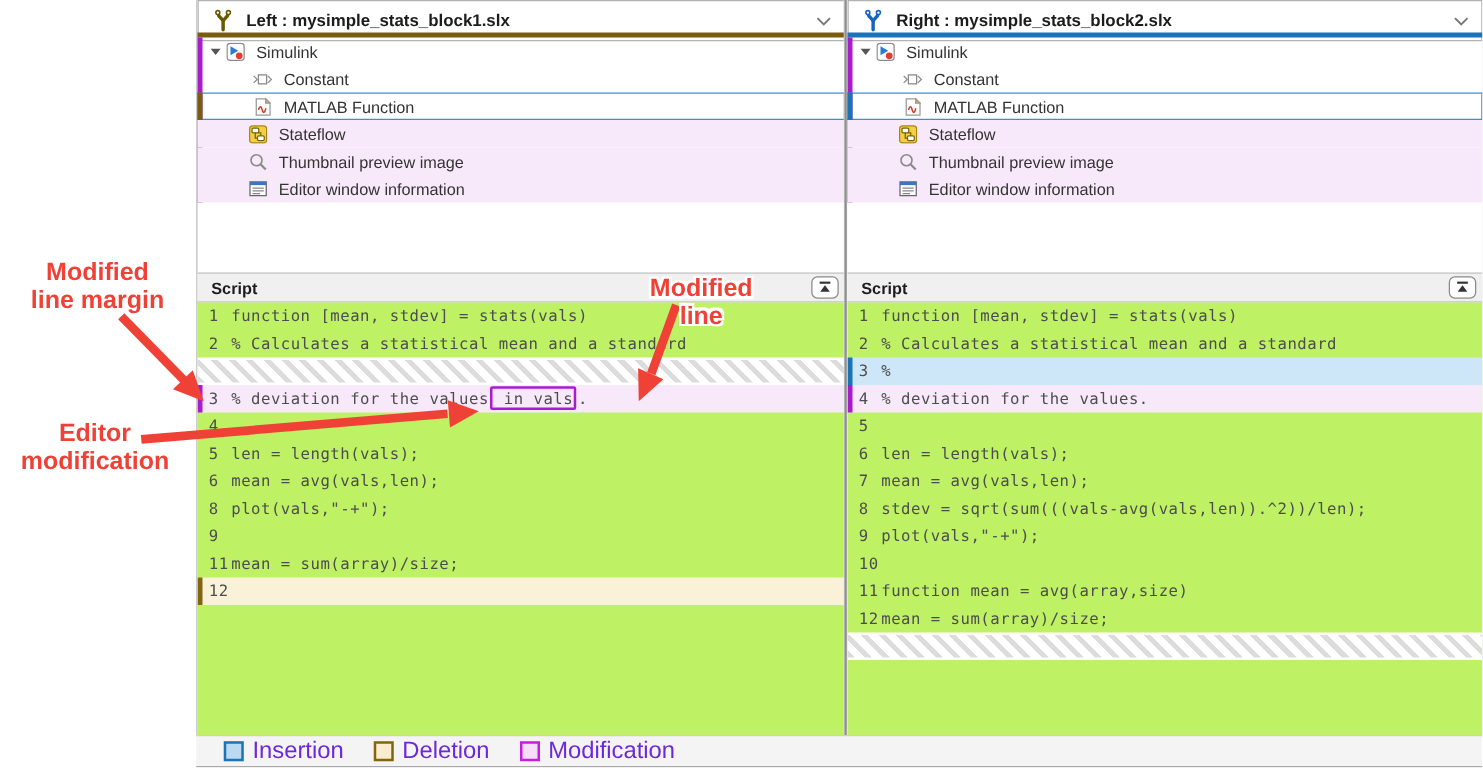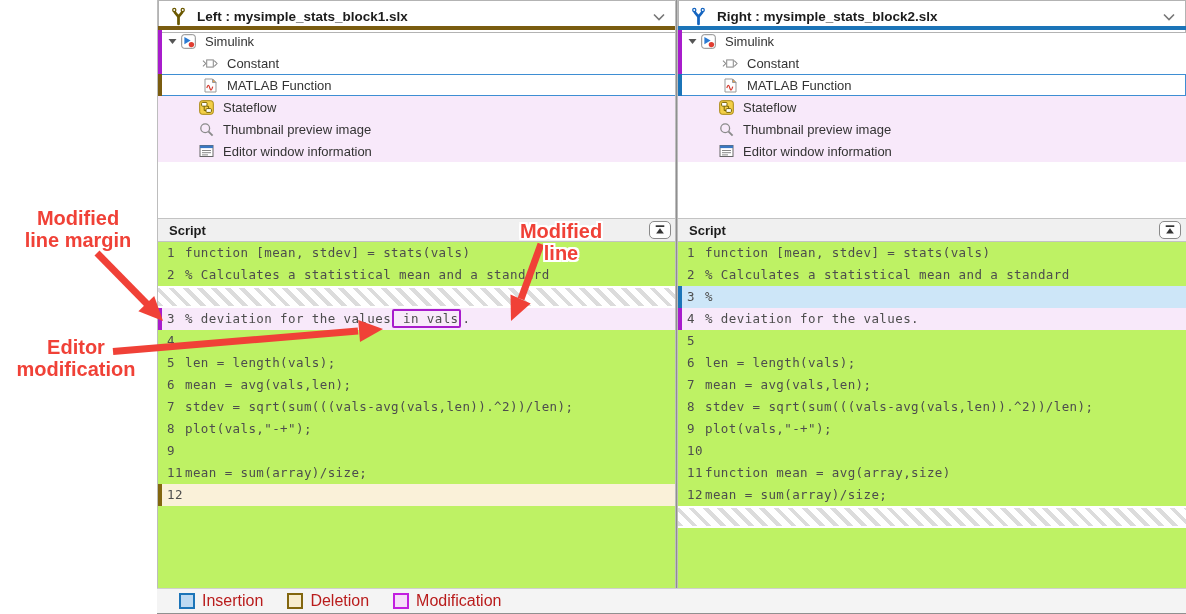--- a/index.html
+++ b/index.html
@@ -68,21 +68,21 @@
 
   
   .legend{position:absolute;left:157px;right:0;top:588px;height:26px;background:#f4f4f4;
           border-top:1px solid #cfcfcf;border-bottom:1px solid #909090;box-sizing:border-box;
           display:flex;align-items:center;gap:24px;padding-left:22px;}
   .legend-item{display:flex;align-items:center;gap:7px;}
   .legend-swatch{width:12px;height:12px;border:2px solid;box-sizing:content-box;}
   .legend-swatch.insertion{border-color:var(--ins);background:#bcd9f2;}
   .legend-swatch.deletion{border-color:var(--del);background:#f8edcf;}
   .legend-swatch.modification{border-color:#c21fe0;background:#f6defa;}
-  .legend-label{font-size:16px;color:#b91c1c;}
+  .legend-label{font-size:19px;color:#6d28d9;}
 
   
   .annot{position:absolute;color:var(--red);font-weight:bold;font-size:20px;line-height:22px;
          text-align:center;z-index:11;pointer-events:none;
          text-shadow:-2px -2px 0 #fff,2px -2px 0 #fff,-2px 2px 0 #fff,2px 2px 0 #fff,
                      0 -2px 0 #fff,0 2px 0 #fff,-2px 0 0 #fff,2px 0 0 #fff;}
   #an-margin{left:4px;top:207px;width:148px;}
   #an-inline{left:0px;top:336px;width:152px;}
   #an-line{left:503px;top:220px;width:116px;}
   #arrow-overlay{position:absolute;left:0;top:0;width:1186px;height:614px;z-index:10;pointer-events:none;}
@@ -191,21 +191,20 @@
     <div class="code" id="left-code">
         <div class="crow normal"><span class="num">1</span><span>function [mean, stdev] = stats(vals)</span></div>
         <div class="crow normal"><span class="num">2</span><span>% Calculates a statistical mean and a standard</span></div>
         <div class="crow filler">
           <div class="stripes"></div>
         </div>
         <div class="crow modified"><span class="bar"></span><span class="num">3</span><span><span>% deviation for the values</span><span class="inline-box"> in vals</span><span>.</span></span></div>
         <div class="crow normal"><span class="num">4</span><span></span></div>
         <div class="crow normal"><span class="num">5</span><span>len = length(vals);</span></div>
         <div class="crow normal"><span class="num">6</span><span>mean = avg(vals,len);</span></div>
-        <div class="crow normal"><span class="num">7</span><span>stdev = sqrt(sum(((vals-avg(vals,len)).^2))/len);</span></div>
         <div class="crow normal"><span class="num">8</span><span>plot(vals,"-+");</span></div>
         <div class="crow normal"><span class="num">9</span><span></span></div>
         <div class="crow normal"><span class="num">11</span><span>mean = sum(array)/size;</span></div>
         <div class="crow deleted"><span class="bar"></span><span class="num">12</span><span></span></div>
       </div>
   </section>
 
   <div class="divider"></div>
 
   <section class="panel" id="right-panel">

